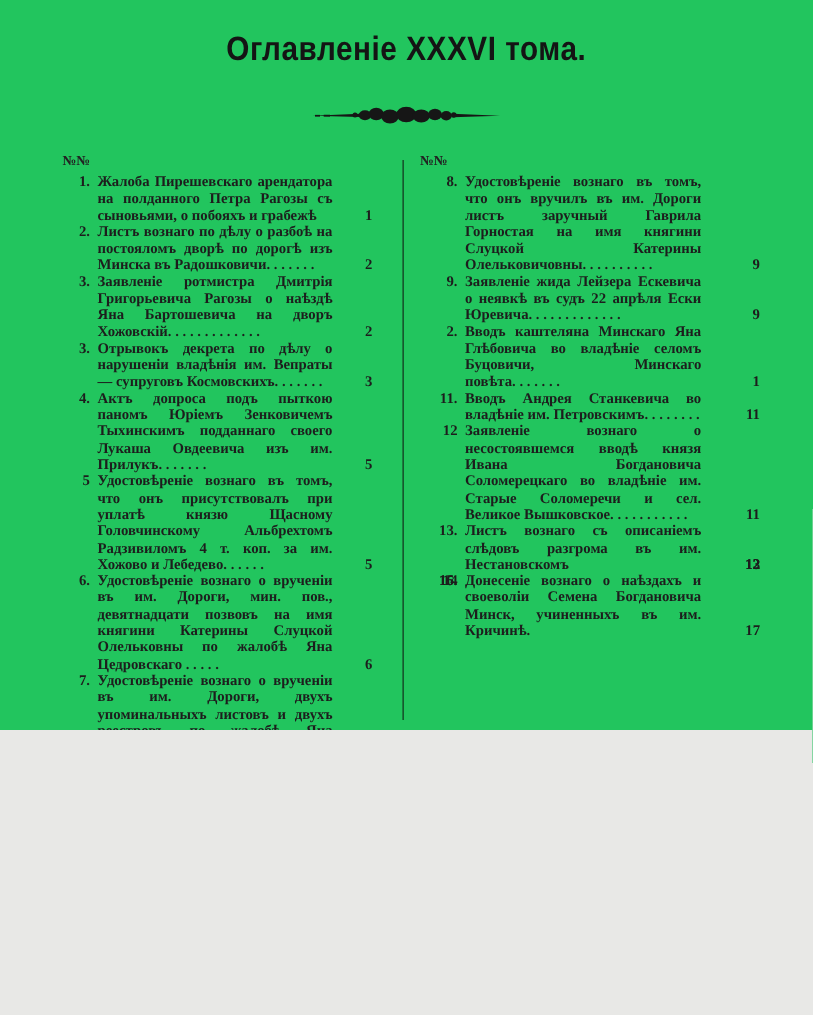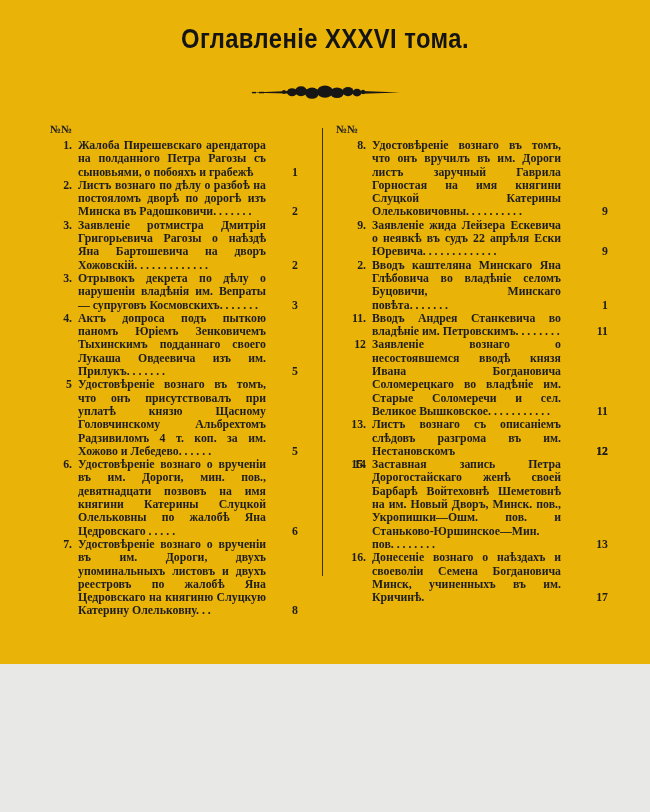--- a/index.html
+++ b/index.html
@@ -1,20 +1,20 @@
 <!DOCTYPE html>
 <html><head>
 <meta charset="utf-8">
 <style>
   html,body{margin:0;padding:0;}
   body{background:#e8e8e6;font-family:"Liberation Serif", serif;}
   .page{
     position:relative;
-    width:650px;height:664px;
-    background:#eab308;
+    width:650px;height:584px;
+    background:#22c55e;
     color:#1f1f1f;
     overflow:hidden;
     margin:0 auto;
   }
   .title{
     position:absolute;
     top:24px;left:0;width:650px;
     text-align:center;
     font-family:"Liberation Sans", sans-serif;
     font-weight:bold;
@@ -111,17 +111,17 @@
       <div class="entry"><span class="num">7.</span><span class="txt">Удостовѣреніе вознаго о врученіи въ им. Дороги, двухъ упоминальныхъ листовъ и двухъ реестровъ по жалобѣ Яна Цедровскаго на княгиню Слуцкую Катерину Олельковну.&nbsp;.&nbsp;.</span><span class="pg">8</span></div>
     </div>
   <div class="col" id="col-right">
       <div class="entry"><span class="num">8.</span><span class="txt">Удостовѣреніе вознаго въ томъ, что онъ вручилъ въ им. Дороги листъ заручный Гаврила Горностая на имя княгини Слуцкой Катерины Олельковичовны.&nbsp;.&nbsp;.&nbsp;.&nbsp;.&nbsp;.&nbsp;.&nbsp;.&nbsp;.&nbsp;.</span><span class="pg">9</span></div>
       <div class="entry"><span class="num">9.</span><span class="txt">Заявленіе жида Лейзера Ескевича о неявкѣ въ судъ 22 апрѣля Ески Юревича.&nbsp;.&nbsp;.&nbsp;.&nbsp;.&nbsp;.&nbsp;.&nbsp;.&nbsp;.&nbsp;.&nbsp;.&nbsp;.&nbsp;.</span><span class="pg">9</span></div>
       <div class="entry"><span class="num">2.</span><span class="txt">Вводъ каштеляна Минскаго Яна Глѣбовича во владѣніе селомъ Буцовичи, Минскаго повѣта.&nbsp;.&nbsp;.&nbsp;.&nbsp;.&nbsp;.&nbsp;.</span><span class="pg">1</span></div>
       <div class="entry"><span class="num">11.</span><span class="txt">Вводъ Андрея Станкевича во владѣніе им. Петровскимъ.&nbsp;.&nbsp;.&nbsp;.&nbsp;.&nbsp;.&nbsp;.&nbsp;.</span><span class="pg">11</span></div>
       <div class="entry"><span class="num">12</span><span class="txt">Заявленіе вознаго о несостоявшемся вводѣ князя Ивана Богдановича Соломерецкаго во владѣніе им. Старые Соломеречи и сел. Великое Вышковское.&nbsp;.&nbsp;.&nbsp;.&nbsp;.&nbsp;.&nbsp;.&nbsp;.&nbsp;.&nbsp;.&nbsp;.</span><span class="pg">11</span></div>
       <div class="entry"><span class="num">13.</span><span class="txt">Листъ вознаго съ описаніемъ слѣдовъ разгрома въ им. Нестановскомъ</span><span class="pg">12</span></div>
       <div class="entry"><span class="num">14</span><span class="pg">12</span></div>
-      <div class="entry"><span class="num">15.</span><span class="txt">Заставная запись Петра Дорогостайскаго женѣ своей Барбарѣ Войтеховнѣ Шеметовнѣ на им. Новый Дворъ, Минск. пов., Укропишки—Ошм. пов. и Станьково-Юршинское—Мин. пов.&nbsp;.&nbsp;.&nbsp;.&nbsp;.&nbsp;.&nbsp;.&nbsp;.</span><span class="pg">13</span></div>
+      <div class="entry"><span class="num">15.</span><span class="pg">13</span></div>
       <div class="entry"><span class="num">16.</span><span class="txt">Донесеніе вознаго о наѣздахъ и своеволіи Семена Богдановича Минск, учиненныхъ въ им. Кричинѣ.</span><span class="pg">17</span></div>
     </div>
 
 </div>
 
 </body></html>

